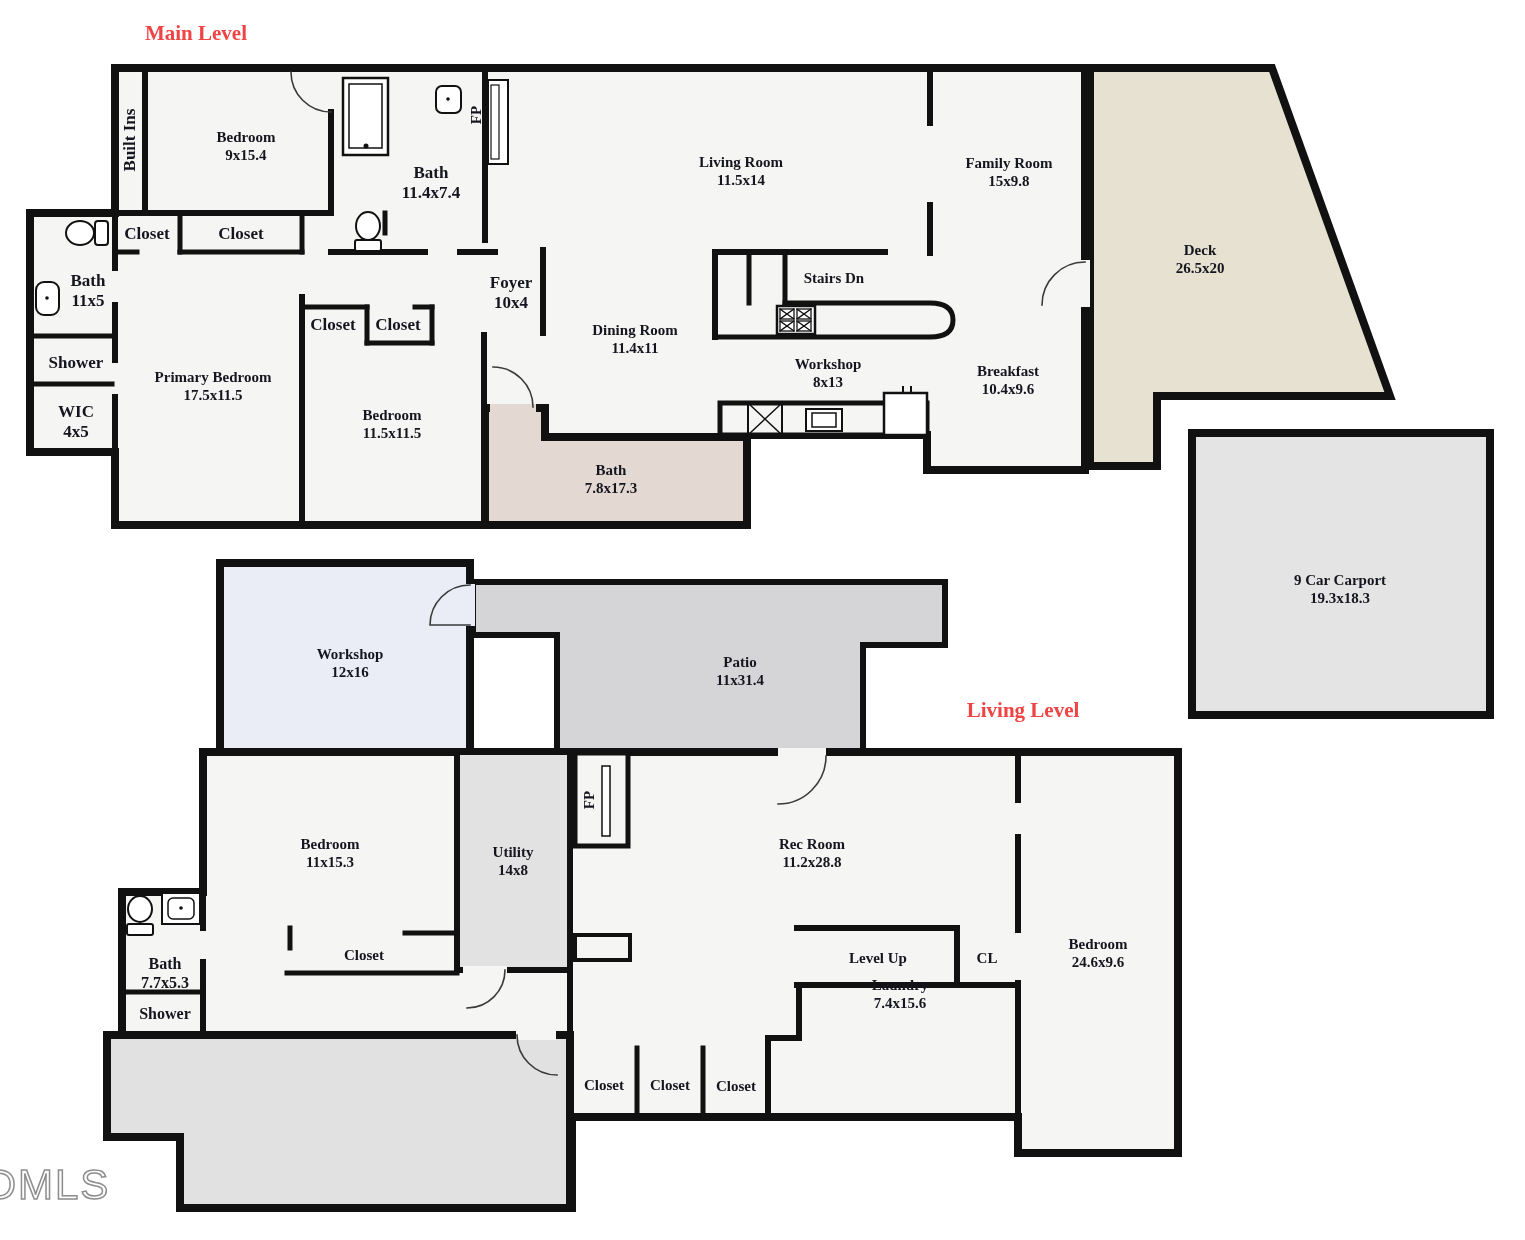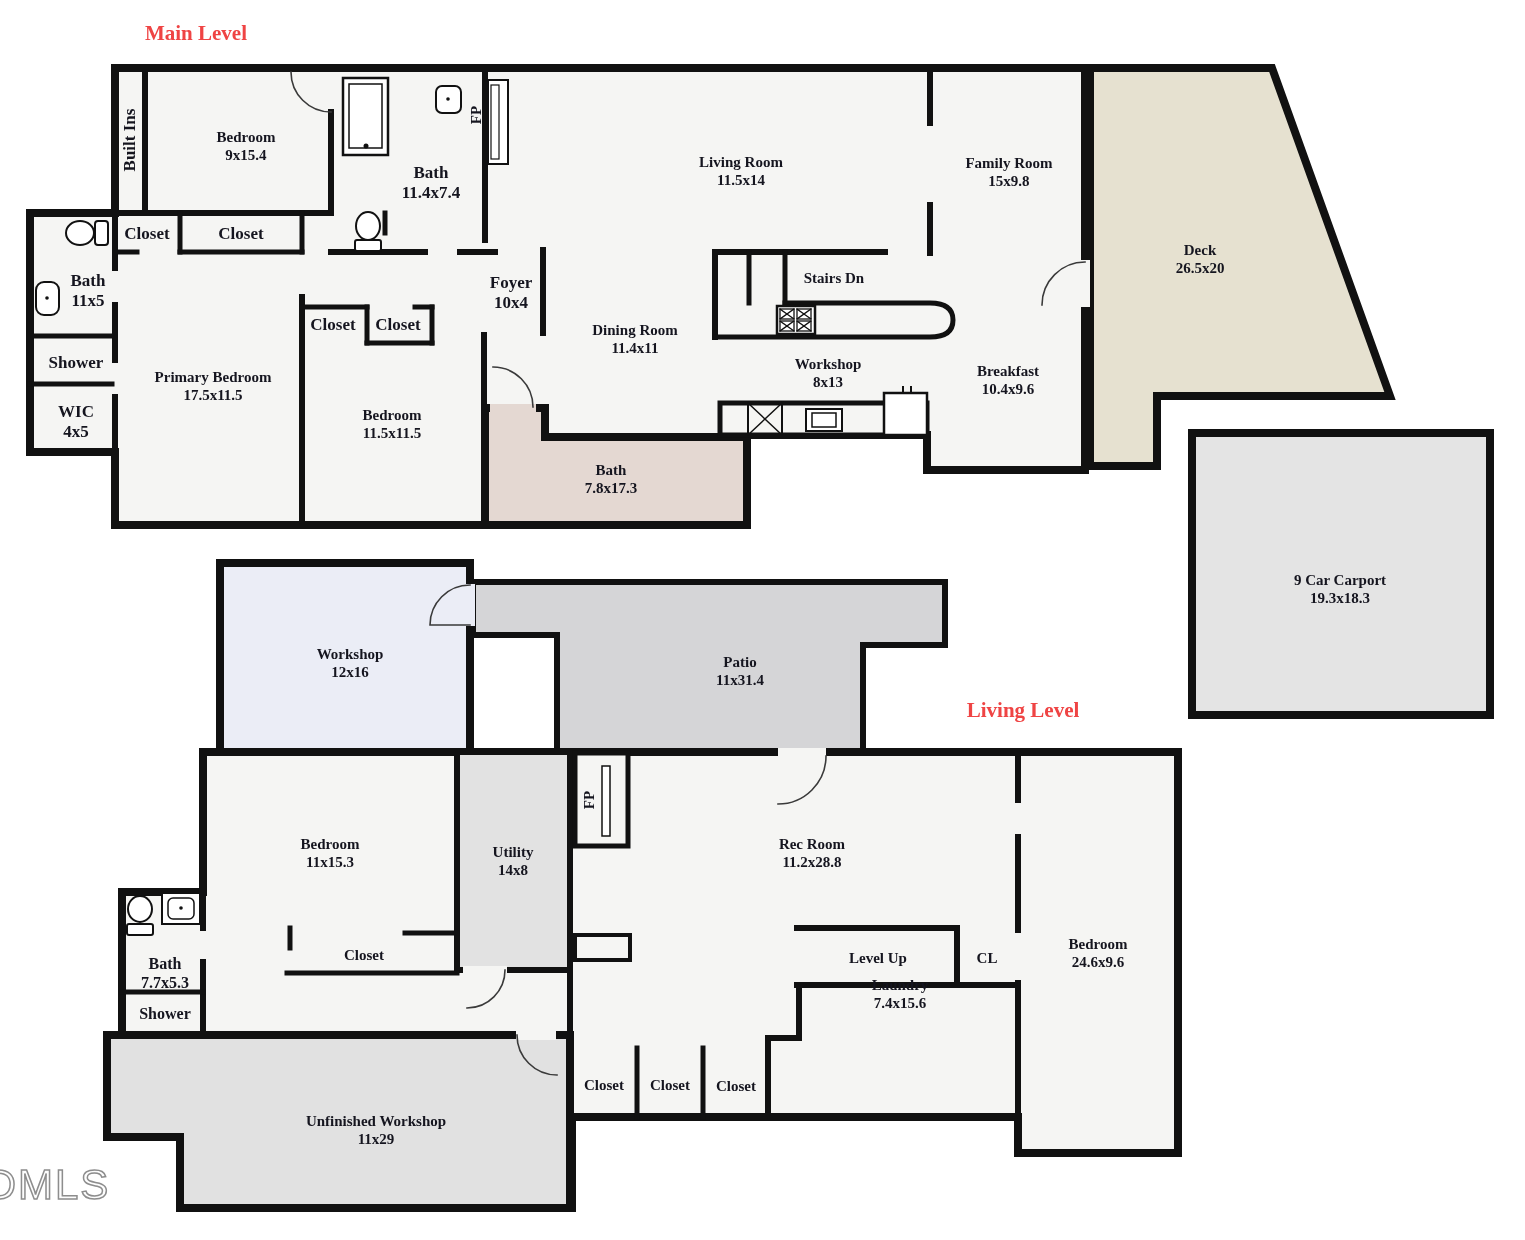--- a/index.html
+++ b/index.html
@@ -290,20 +290,16 @@
   <div>Bedroom</div>
       <div>24.6x9.6</div>
 </div>
 <div class="lbl" style="left:900px;top:995px">
   <div>Laundry</div>
       <div>7.4x15.6</div>
 </div>
 <div class="lbl xs" style="left:604px;top:1086px">Closet</div>
 <div class="lbl xs" style="left:670px;top:1086px">Closet</div>
 <div class="lbl xs" style="left:736px;top:1087px">Closet</div>
-<div class="lbl" style="left:376px;top:1131px">
-  <div>Unfinished Workshop</div>
-      <div>11x29</div>
-</div>
 
 <div class="watermark" style="left:48px;top:1185px">DMLS</div>
 
 </div>
 
 </body></html>

